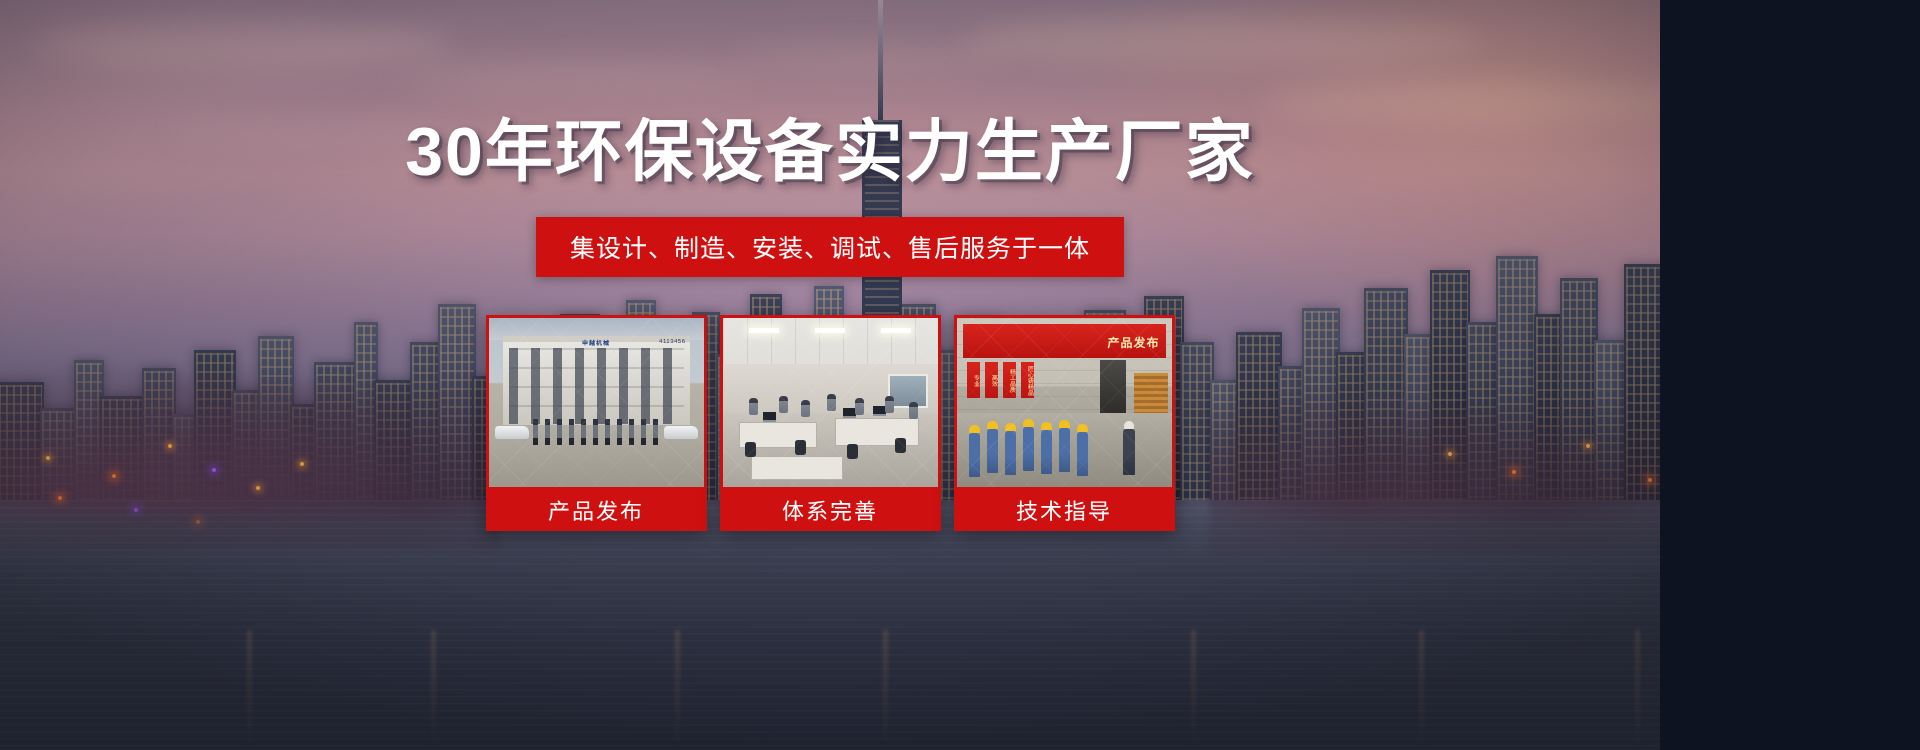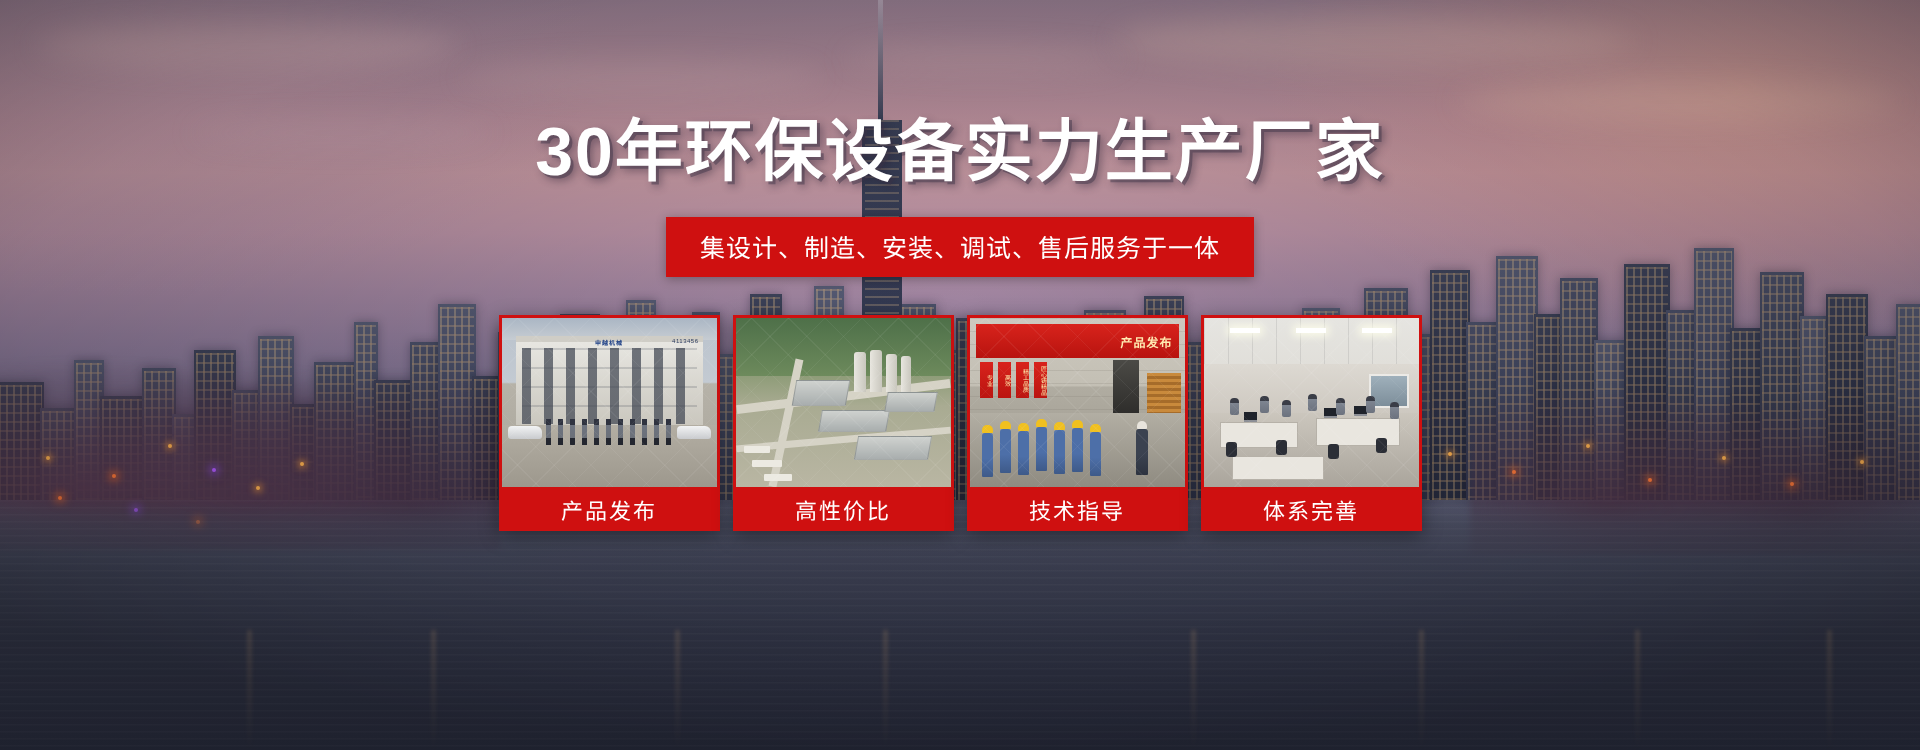--- a/index.html
+++ b/index.html
@@ -7,21 +7,21 @@
 
   html, body {
     width:1920px; height:750px;
     overflow:hidden;
     background:#0d1320;
     font-family:"Liberation Sans","DejaVu Sans",sans-serif;
   }
 
   .banner {
     position:relative;
-    width:1920px; height:750px;
+    width:1660px; height:750px;
     overflow:hidden;
   }
 
   
   .bg-sky {
     position:absolute; inset:0;
     background:
       linear-gradient(180deg,
         #9c8296 0%,
         #ad8a9a 8%,
@@ -462,67 +462,20 @@
           <div class="staff" style="left:116px;"></div>
           <div class="staff" style="left:128px;"></div>
           <div class="staff" style="left:140px;"></div>
           <div class="staff" style="left:152px;"></div>
           <div class="staff" style="left:164px;"></div>
           <div class="wm"></div>
         </div>
         <div class="card-label">产品发布</div>
       </div>
 
-      <div class="card">
-        <div class="card-photo p2">
-          <div class="field"></div>
-          <div class="road" style="left:0;  top:74px;  width:215px; height:9px; transform:rotate(-7deg);"></div>
-          <div class="road" style="left:0;  top:118px; width:215px; height:7px; transform:rotate(-5deg);"></div>
-          <div class="road" style="left:46px; top:40px; width:8px; height:130px; transform:rotate(12deg);"></div>
-          <div class="silo" style="left:118px; top:34px; width:12px; height:40px;"></div>
-          <div class="silo" style="left:134px; top:32px; width:12px; height:42px;"></div>
-          <div class="silo" style="left:150px; top:36px; width:11px; height:38px;"></div>
-          <div class="silo" style="left:165px; top:38px; width:10px; height:36px;"></div>
-          <div class="shed" style="left:58px;  top:62px;  width:54px; height:26px; transform:skewX(-10deg);"></div>
-          <div class="shed" style="left:84px;  top:92px;  width:68px; height:22px; transform:skewX(-10deg);"></div>
-          <div class="shed" style="left:120px; top:118px; width:74px; height:24px; transform:skewX(-10deg);"></div>
-          <div class="shed" style="left:150px; top:74px;  width:50px; height:20px; transform:skewX(-10deg);"></div>
-          <div class="truck" style="left:8px;  top:128px; width:26px;"></div>
-          <div class="truck" style="left:16px; top:142px; width:30px;"></div>
-          <div class="truck" style="left:28px; top:156px; width:28px;"></div>
-          <div class="wm"></div>
-        </div>
-        <div class="card-label">高性价比</div>
-      </div>
-
-      <div class="card">
-        <div class="card-photo p4">
-          <div class="wall"></div>
-          <div class="redbanner">
-            <span>产品发布</span>
-          </div>
-          <div class="vert" style="left:10px;">专业</div>
-          <div class="vert" style="left:28px;">高效</div>
-          <div class="vert" style="left:46px;">精工品质</div>
-          <div class="vert" style="left:64px;">匠心铸精品</div>
-          <div class="door"></div>
-          <div class="floor"></div>
-          <div class="worker" style="left:12px;  bottom:10px;"></div>
-          <div class="worker" style="left:30px;  bottom:14px;"></div>
-          <div class="worker" style="left:48px;  bottom:12px;"></div>
-          <div class="worker" style="left:66px;  bottom:16px;"></div>
-          <div class="worker" style="left:84px;  bottom:13px;"></div>
-          <div class="worker" style="left:102px; bottom:15px;"></div>
-          <div class="worker" style="left:120px; bottom:11px;"></div>
-          <div class="sup" style="left:166px; bottom:12px;"></div>
-          <div class="stock"></div>
-          <div class="wm"></div>
-        </div>
-        <div class="card-label">技术指导</div>
-      </div>
 
       <div class="card">
         <div class="card-photo p3">
           <div class="ceil"></div>
           <div class="light" style="left:26px;"></div>
           <div class="light" style="left:92px;"></div>
           <div class="light" style="left:158px;"></div>
           <div class="wall"></div>
           <div class="win"></div>
           <div class="floor"></div>
@@ -541,15 +494,41 @@
           <div class="pers" style="left:186px; top:84px;"></div>
           <div class="chair" style="left:22px;  top:124px;"></div>
           <div class="chair" style="left:72px;  top:122px;"></div>
           <div class="chair" style="left:124px; top:126px;"></div>
           <div class="chair" style="left:172px; top:120px;"></div>
           <div class="wm"></div>
         </div>
         <div class="card-label">体系完善</div>
       </div>
 
+      <div class="card">
+        <div class="card-photo p4">
+          <div class="wall"></div>
+          <div class="redbanner">
+            <span>产品发布</span>
+          </div>
+          <div class="vert" style="left:10px;">专业</div>
+          <div class="vert" style="left:28px;">高效</div>
+          <div class="vert" style="left:46px;">精工品质</div>
+          <div class="vert" style="left:64px;">匠心铸精品</div>
+          <div class="door"></div>
+          <div class="floor"></div>
+          <div class="worker" style="left:12px;  bottom:10px;"></div>
+          <div class="worker" style="left:30px;  bottom:14px;"></div>
+          <div class="worker" style="left:48px;  bottom:12px;"></div>
+          <div class="worker" style="left:66px;  bottom:16px;"></div>
+          <div class="worker" style="left:84px;  bottom:13px;"></div>
+          <div class="worker" style="left:102px; bottom:15px;"></div>
+          <div class="worker" style="left:120px; bottom:11px;"></div>
+          <div class="sup" style="left:166px; bottom:12px;"></div>
+          <div class="stock"></div>
+          <div class="wm"></div>
+        </div>
+        <div class="card-label">技术指导</div>
+      </div>
+
     </div>
   </div>
 </div>
 
 </body></html>

